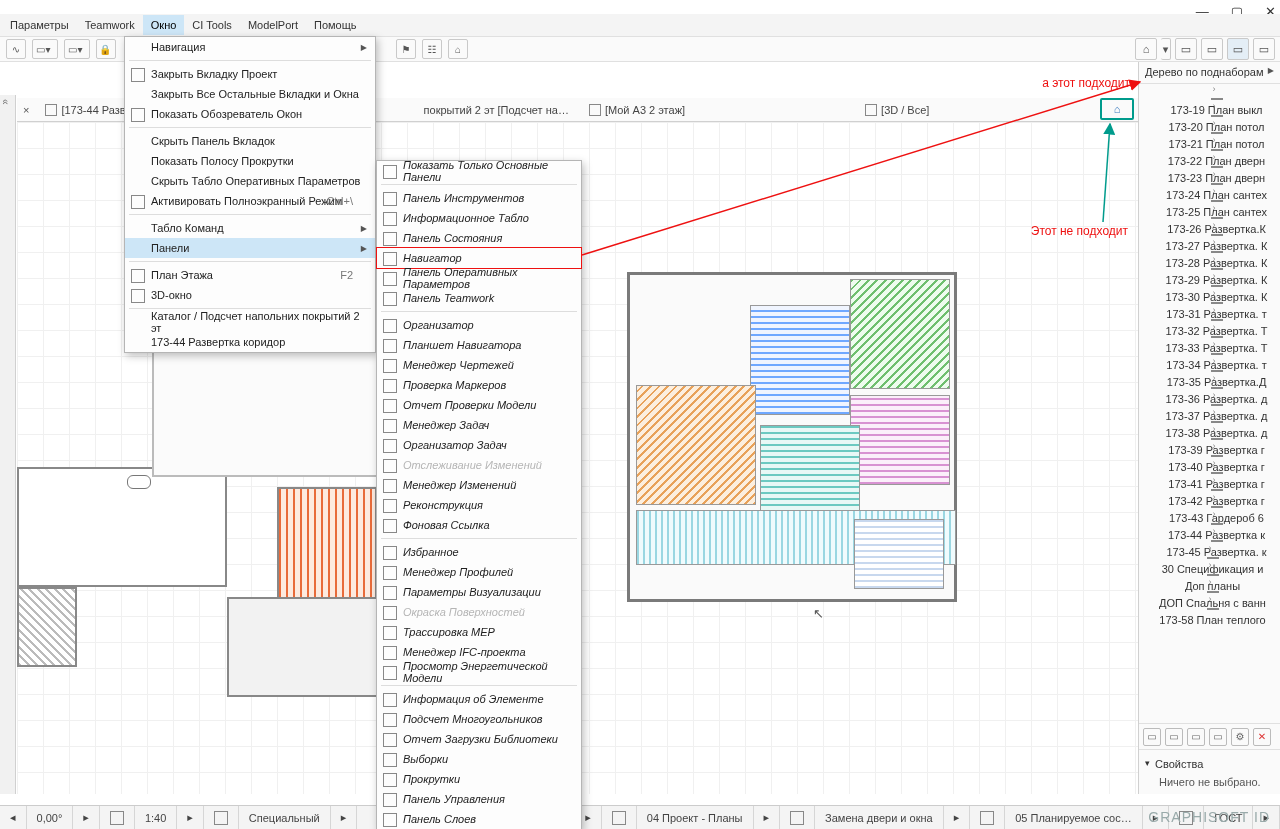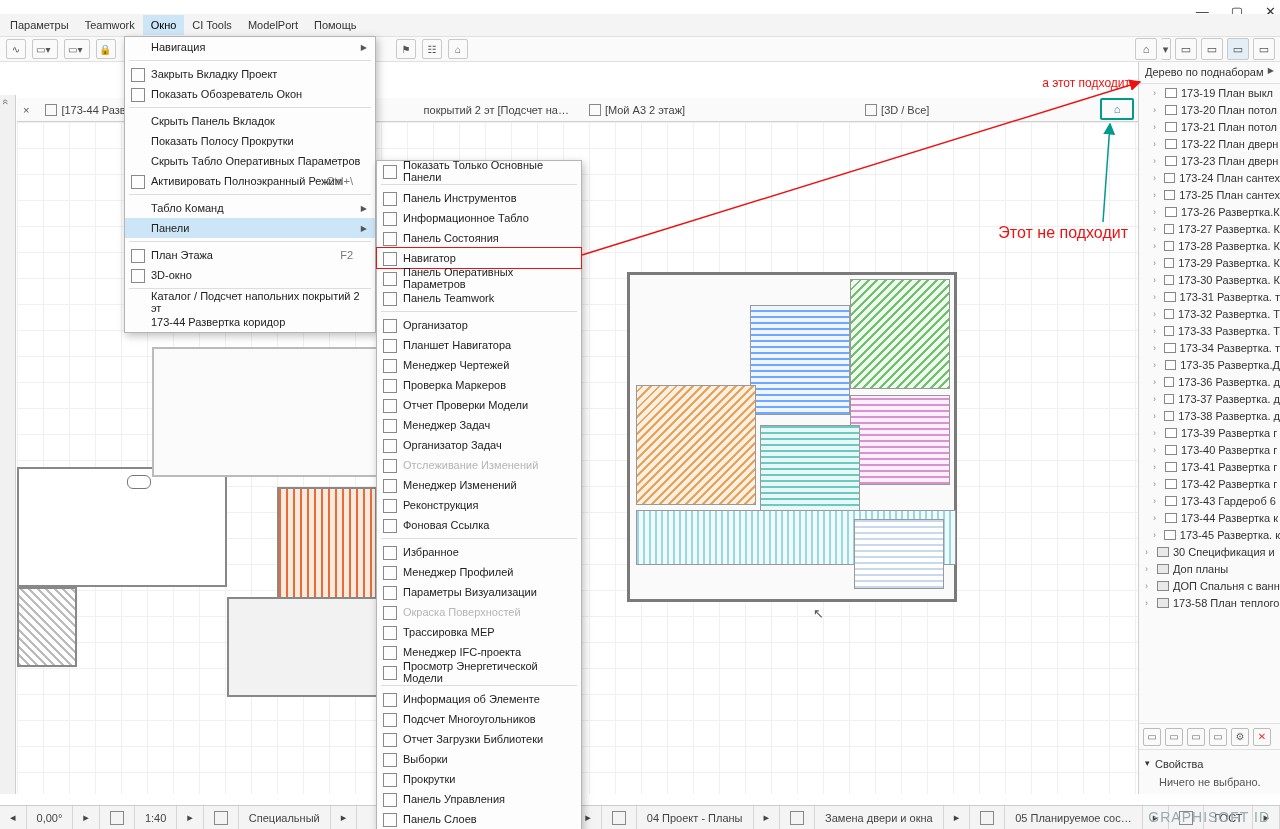--- a/index.html
+++ b/index.html
@@ -56,54 +56,54 @@
   .menu { position:absolute; top:36px; left:124px; width:252px; background:#fdfdfd; border:1px solid #b5b5b5; box-shadow:2px 3px 8px rgba(0,0,0,.25); z-index:40; }
   .menu .row { display:flex; align-items:center; height:20px; padding:0 8px 0 26px; position:relative; color:#222; cursor:pointer; }
   .menu .row.hassub::after{ content:"▶"; position:absolute; right:8px; font-size:8px; color:#555;}
   .menu .row.sel { background:#cde6f7; }
   .menu .row.icon::before{ content:""; position:absolute; left:6px; top:4px; width:12px;height:12px;border:1px solid #888; }
   .menu .sep { height:1px; background:#ddd; margin:3px 4px; }
   .menu .row .hint { position:absolute; right:22px; color:#777; }
 
   
   .submenu { position:absolute; top:160px; left:376px; width:206px; background:#fdfdfd; border:1px solid #b5b5b5; box-shadow:2px 3px 8px rgba(0,0,0,.25); z-index:41; }
-  .submenu .row { display:flex; align-items:center; height:20px; padding:0 8px 0 26px; position:relative; color:#222; cursor:pointer; }
+  .submenu .row { display:flex; align-items:center; height:20px; padding:0 8px 0 26px; position:relative; color:#222; cursor:pointer;font-style:italic; }
   .submenu .row.disabled { color:#b5b5b5; cursor:default; }
   .submenu .row.boxed { outline:1.5px solid #e11; }
   .submenu .row::before{ content:""; position:absolute; left:6px; top:4px; width:12px;height:12px;border:1px solid #888; }
   .submenu .sep { height:1px; background:#ddd; margin:3px 4px; }
 
   
   .nav { position:absolute; top:62px; right:0; width:142px; bottom:35px; background:#fafafa; border-left:1px solid #d0d0d0; display:flex; flex-direction:column; }
   .nav .topicons { height:26px; display:flex; align-items:center; gap:2px; padding:0 4px; border-bottom:1px solid #e0e0e0; }
   .nav .hdr { height:22px; padding:4px 6px; color:#333; border-bottom:1px solid #e0e0e0; position:relative; }
   .nav .hdr::after{content:"▶";position:absolute;right:6px;font-size:8px;color:#555;}
   .nav .tree { flex:1; overflow:hidden; }
-  .nav .tree .trow { display:flex; align-items:center; height:17px; padding-left:14px; gap:4px; color:#333; white-space:nowrap; }
+  .nav .tree .trow { display:flex; align-items:center; height:17px; padding-left:14px; gap:4px; color:#333; white-space:nowrap;flex-direction:column; }
   .nav .tree .trow .fi { width:12px;height:10px;border:1px solid #888;background:#fff; }
   .nav .tree .trow::before{content:"›";color:#888;font-size:9px;width:8px;display:inline-block;}
   .nav .tree .trow.folder .fi { background:#e9e9e9; }
   .nav .btnrow { height:26px; display:flex; align-items:center; gap:4px; padding:0 4px; border-top:1px solid #e0e0e0; }
   .nav .btnrow span { width:18px;height:18px;border:1px solid #bbb;border-radius:2px;display:inline-flex;align-items:center;justify-content:center;color:#666;font-size:10px; }
   .nav .btnrow span.red { color:#d33; }
   .nav .props { border-top:1px solid #e0e0e0; padding:6px; }
   .nav .props .pt { color:#333; padding:2px 0 6px 10px; position:relative; }
   .nav .props .pt::before{content:"▾";position:absolute;left:0;font-size:9px;}
   .nav .props .pv { color:#555; padding-left:14px; }
 
   
   .status { position:absolute; left:0; right:0; bottom:0; height:24px; background:#f4f4f4; border-top:1px solid #ccc; display:flex; align-items:center; font-size:11px; color:#444; }
   .status .cell { padding:0 10px; border-right:1px solid #d6d6d6; height:100%; display:flex; align-items:center; gap:4px; }
   .status .cell.icon::before{content:"";width:12px;height:12px;border:1px solid #888;display:inline-block;}
   .status .stretch { flex:1; }
   .brand { position:absolute; right:10px; bottom:4px; font-size:14px; letter-spacing:1px; color:#9aa; font-weight:500; }
 
   
   .anno1 { position:absolute; top:76px; right:150px; color:#e11; font-size:12px; z-index:60;}
-  .anno2 { position:absolute; top:224px; right:152px; color:#e11; font-size:16px; z-index:60;}
+  .anno2 { position:absolute; top:224px; right:152px; color:#e11; font-size:12px; z-index:60;}
   svg.lines { position:absolute; inset:0; z-index:55; pointer-events:none; }
 
   .nav-target { position:absolute; top:98px; right:146px; width:34px; height:22px; border:2px solid #009b8c; border-radius:2px; z-index:56; display:flex;align-items:center;justify-content:center;color:#3b7bbf;font-size:11px;}
 </style>
 </head>
 <body>
 
 <div class="win-ctrl">
   <span>—</span>
   <span>▢</span>
@@ -187,20 +187,21 @@
     <div class="inner" style="right:10px;bottom:10px;width:90px;height:70px;background:repeating-linear-gradient(0deg,#c8d8ee 0 2px,#fff 2px 6px);"></div>
     <div style="position:absolute;right:130px;bottom:-22px;font-size:13px;color:#555">↖</div>
   </div>
 </div>
 
 <div class="menu">
   <div class="row hassub">Навигация</div>
   <div class="sep"></div>
   <div id="okno-rows">
       <div class="row icon">Закрыть Вкладку Проект</div>
+      <div class="row">Закрыть Все Остальные Вкладки и Окна</div>
       <div class="row icon">Показать Обозреватель Окон</div>
       <div class="sep"></div>
       <div class="row">Скрыть Панель Вкладок</div>
       <div class="row">Показать Полосу Прокрутки</div>
       <div class="row">Скрыть Табло Оперативных Параметров</div>
       <div class="row icon">Активировать Полноэкранный Режим<span class="hint">Ctrl+\</span></div>
       <div class="sep"></div>
       <div class="row hassub">Табло Команд</div>
       <div class="row hassub sel">Панели</div>
       <div class="sep"></div>

